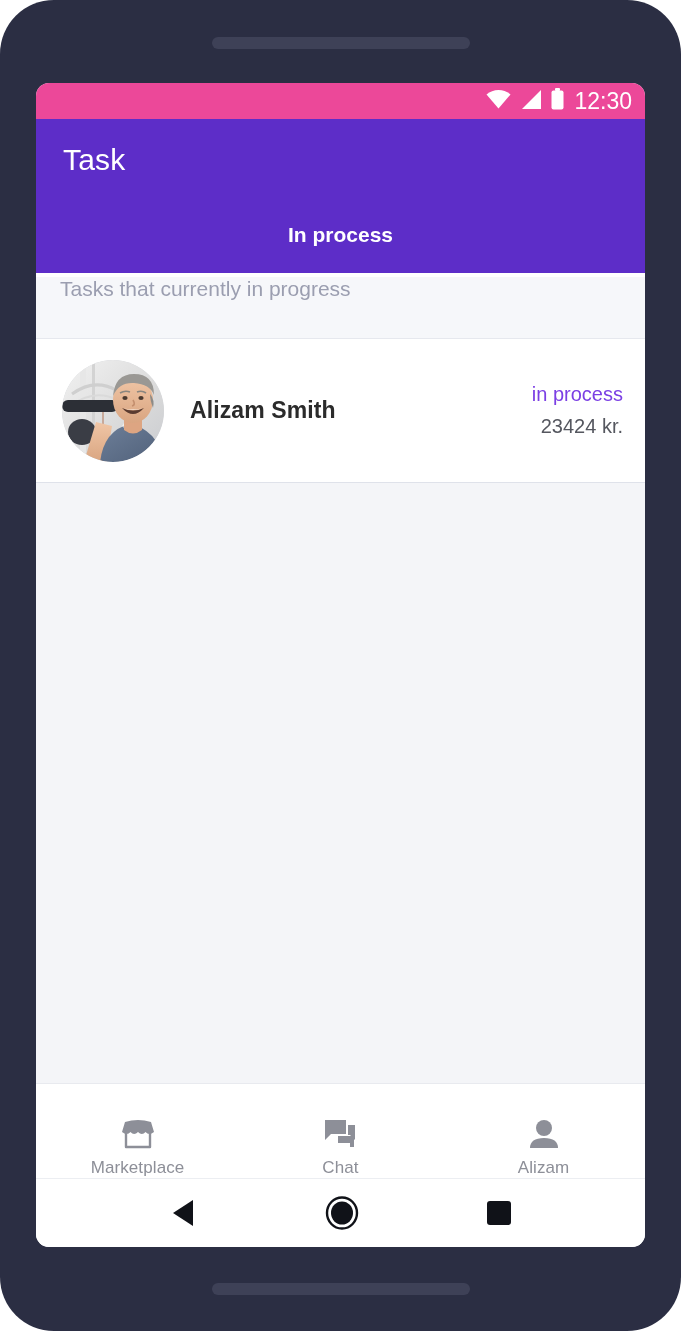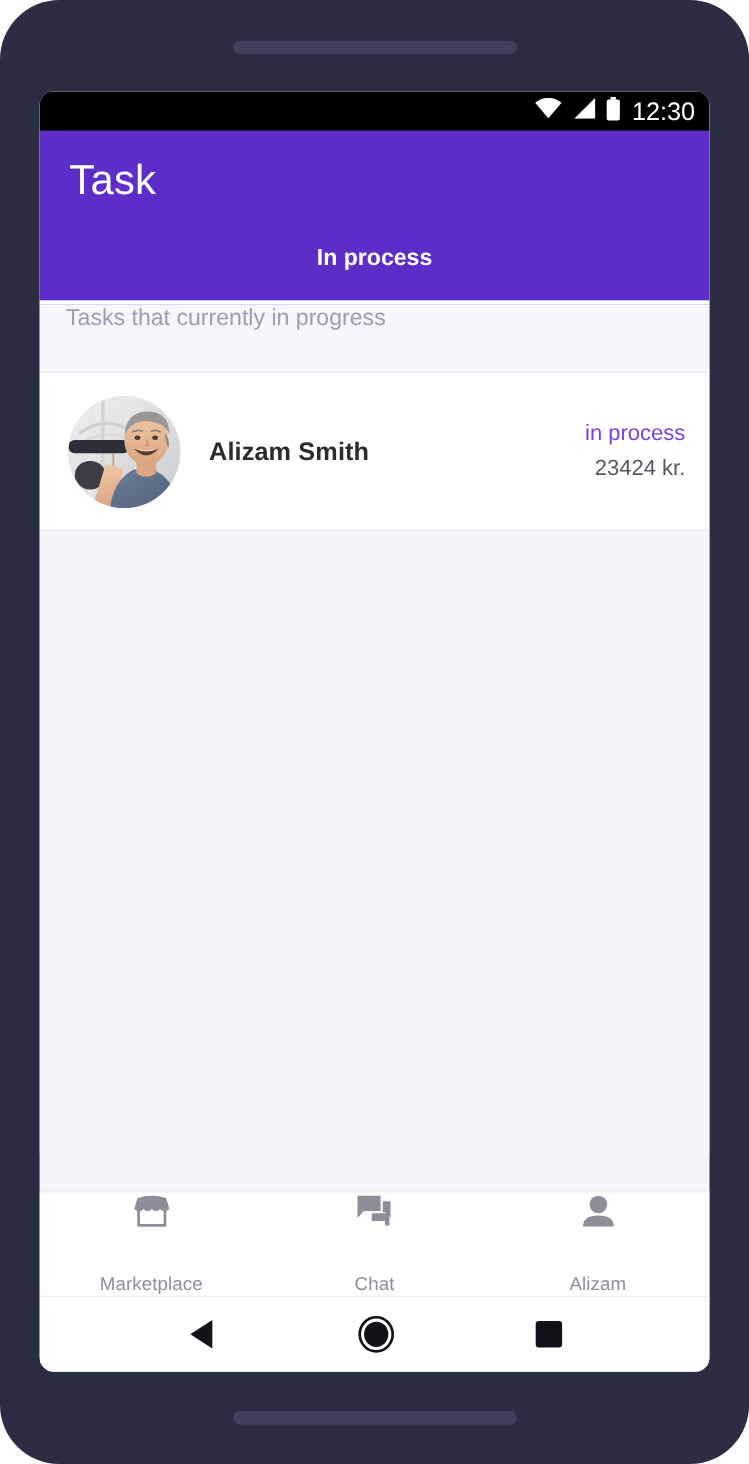--- a/index.html
+++ b/index.html
@@ -41,21 +41,21 @@
     width: 609px; height: 1164px;
     background: #f4f5f8;
     border-radius: 13px;
     overflow: hidden;
   }
 
   
   #status-bar {
     position: relative;
     height: 36px;
-    background: #000000;
+    background: #ec4899;
     display: flex;
     align-items: center;
     justify-content: flex-end;
     padding-right: 13px;
     box-sizing: border-box;
     padding-left: 24px;
   }
   .status-icons { display: flex; align-items: center; gap: 9px; }
   #status-time {
     color: #ffffff;
@@ -69,21 +69,21 @@
   
   #app-bar {
     position: relative;
     height: 158px;
     background: #5d2dc8;
   }
   #page-title {
     position: absolute;
     left: 27px; top: 24px;
     color: #ffffff;
-    font-size: 38px;
+    font-size: 30px;
     font-weight: 400;
     letter-spacing: 0.2px;
   }
   #tab-bar {
     position: absolute;
     left: 0; bottom: 0;
     width: 100%; height: 72px;
     display: flex;
   }
   .tab {
@@ -182,21 +182,21 @@
     background: #ffffff;
     border-top: 1px solid #e8eaef;
     display: flex;
     box-sizing: border-box;
   }
   .nav-item {
     flex: 1 1 20%;
     display: flex;
     flex-direction: column;
     align-items: center;
-    justify-content: space-between;
+    justify-content: flex-end;
     gap: 7px;
   }
   .nav-icon { height: 34px; display: flex; align-items: center; }
   .nav-label {
     font-size: 17px;
     color: #8d8f98;
     letter-spacing: 0.1px;
   }
   .nav-item.active .nav-label { color: #6b2fd6; }
 

